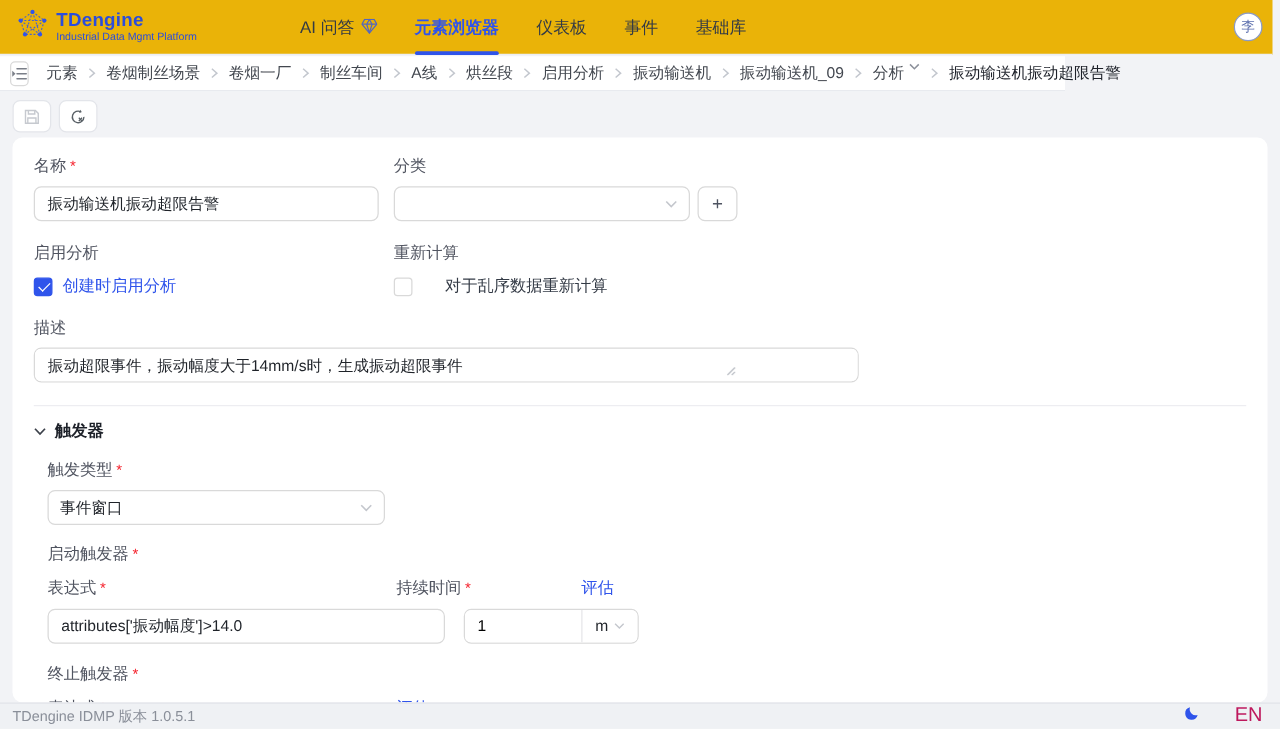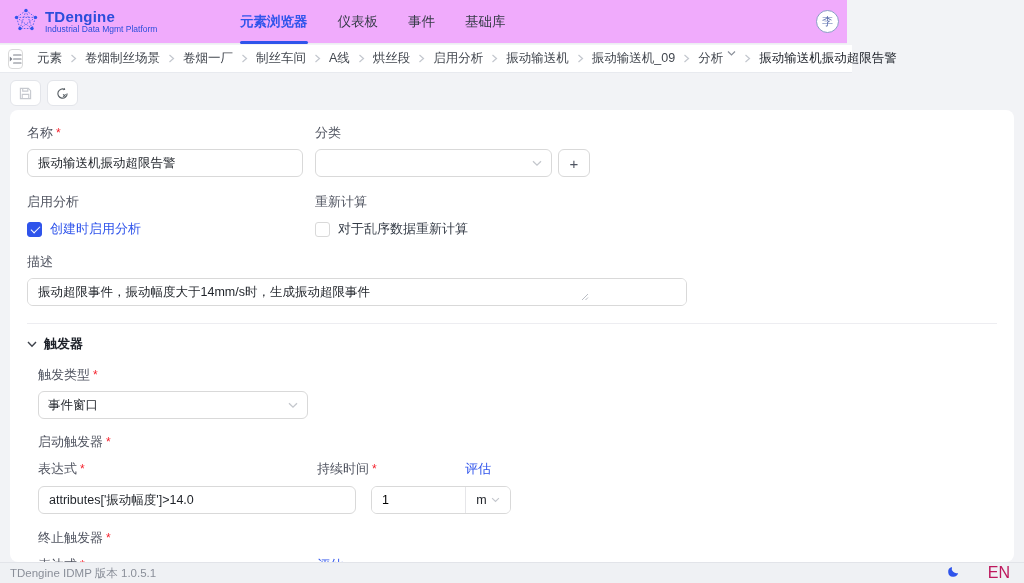--- a/index.html
+++ b/index.html
@@ -1,20 +1,20 @@
 <!DOCTYPE html>
 <html><head>
 <meta charset="utf-8">
 <style>
   * { margin:0; padding:0; box-sizing:border-box; }
   html,body { width:1024px; height:583px; overflow:hidden; background:#f2f3f6;
     font-family:"Liberation Sans","DejaVu Sans",sans-serif; color:#1f2329; }
 
   
-  .hdr { position:absolute; top:0; left:0; width:847px; height:44px; background:#f0abfc;
+  .hdr { position:absolute; top:0; left:0; width:1018px; height:44px; background:#eab308;
     border-bottom:1px solid #eceef2; display:flex; align-items:center; }
   .logo { display:flex; align-items:center; gap:6px; padding-left:13px; }
   .logo-txt { line-height:1.05; }
   .logo-title { font-size:15px; font-weight:bold; color:#2b4ddb; letter-spacing:.2px; }
   .logo-sub { font-size:8.5px; color:#2b4ddb; }
   .nav { position:absolute; left:240px; top:0; height:44px; display:flex; gap:30px; align-items:center; }
   .navitem { position:relative; height:44px; display:flex; align-items:center; gap:5px;
     font-size:13.5px; color:#333a45; cursor:pointer; white-space:nowrap; }
   .navitem.active { color:#2f54eb; font-weight:bold; }
   .navitem.active::after { content:""; position:absolute; left:0; right:0; bottom:0;
@@ -52,21 +52,21 @@
     font-size:12.5px; color:#1f2329; display:flex; align-items:center; justify-content:space-between;
     cursor:pointer; }
   .plusbtn { width:32px; height:28px; border:1px solid #d9d9d9; border-radius:6px; background:#fff;
     font-size:15px; color:#4e5461; cursor:pointer; display:flex; align-items:center; justify-content:center; }
   .chkrow { display:flex; align-items:center; gap:8px; margin-top:9px; cursor:pointer; }
   .chk { width:15px; height:15px; border:1px solid #d9d9d9; border-radius:3px; background:#fff; position:relative; }
   .chk.on { background:#2f54eb; border-color:#2f54eb; }
   .chk.on::after { content:""; position:absolute; left:4.5px; top:1.5px; width:4px; height:8px;
     border:solid #fff; border-width:0 1.6px 1.6px 0; transform:rotate(45deg); }
   .chklbl-blue { font-size:13px; color:#2f54eb; }
-  .chklbl { font-size:13px; color:#333a45; }
+  .chklbl { font-size:13px; color:#333a45;margin-left:18px; }
   .ta { position:relative; width:565px; }
   .ta textarea { width:660px; height:28px; border:1px solid #d9d9d9; border-radius:6px;
     padding:5px 10px; font-size:12.5px; color:#1f2329; resize:none; outline:none;
     font-family:"Liberation Sans","DejaVu Sans",sans-serif; }
   .resize-corner { position:absolute; right:3px; bottom:5px; pointer-events:none; }
   .divider { border-top:1px solid #ededf1; margin-top:13px; }
   .sechdr { display:flex; align-items:center; gap:7px; margin-top:11px; font-size:13px;
     font-weight:bold; color:#1d2129; cursor:pointer; }
   .indent { margin-left:11px; }
   .sublbl { font-size:13px; color:#515561; white-space:nowrap; }
@@ -105,20 +105,29 @@
         </g>
       </svg>
     </span>
     <span class="logo-txt">
       <div class="logo-title">TDengine</div>
       <div class="logo-sub">Industrial Data Mgmt Platform</div>
     </span>
   </div>
 
   <div class="nav">
+    <div class="navitem">
+      <span>AI 问答</span>
+      <span>
+        <svg width="13" height="12" viewBox="0 0 24 22" fill="none" stroke="#2f54eb" stroke-width="1.8" opacity="0.8">
+          <path d="M5 1 L19 1 L23 8 L12 21 L1 8 Z"></path>
+            <path d="M1 8 L23 8 M8 8 L12 21 L16 8 M8 8 L12 1 L16 8"></path>
+        </svg>
+      </span>
+    </div>
     <div class="navitem active">
       <span>元素浏览器</span>
     </div>
     <div class="navitem">
       <span>仪表板</span>
     </div>
     <div class="navitem">
       <span>事件</span>
     </div>
     <div class="navitem">

